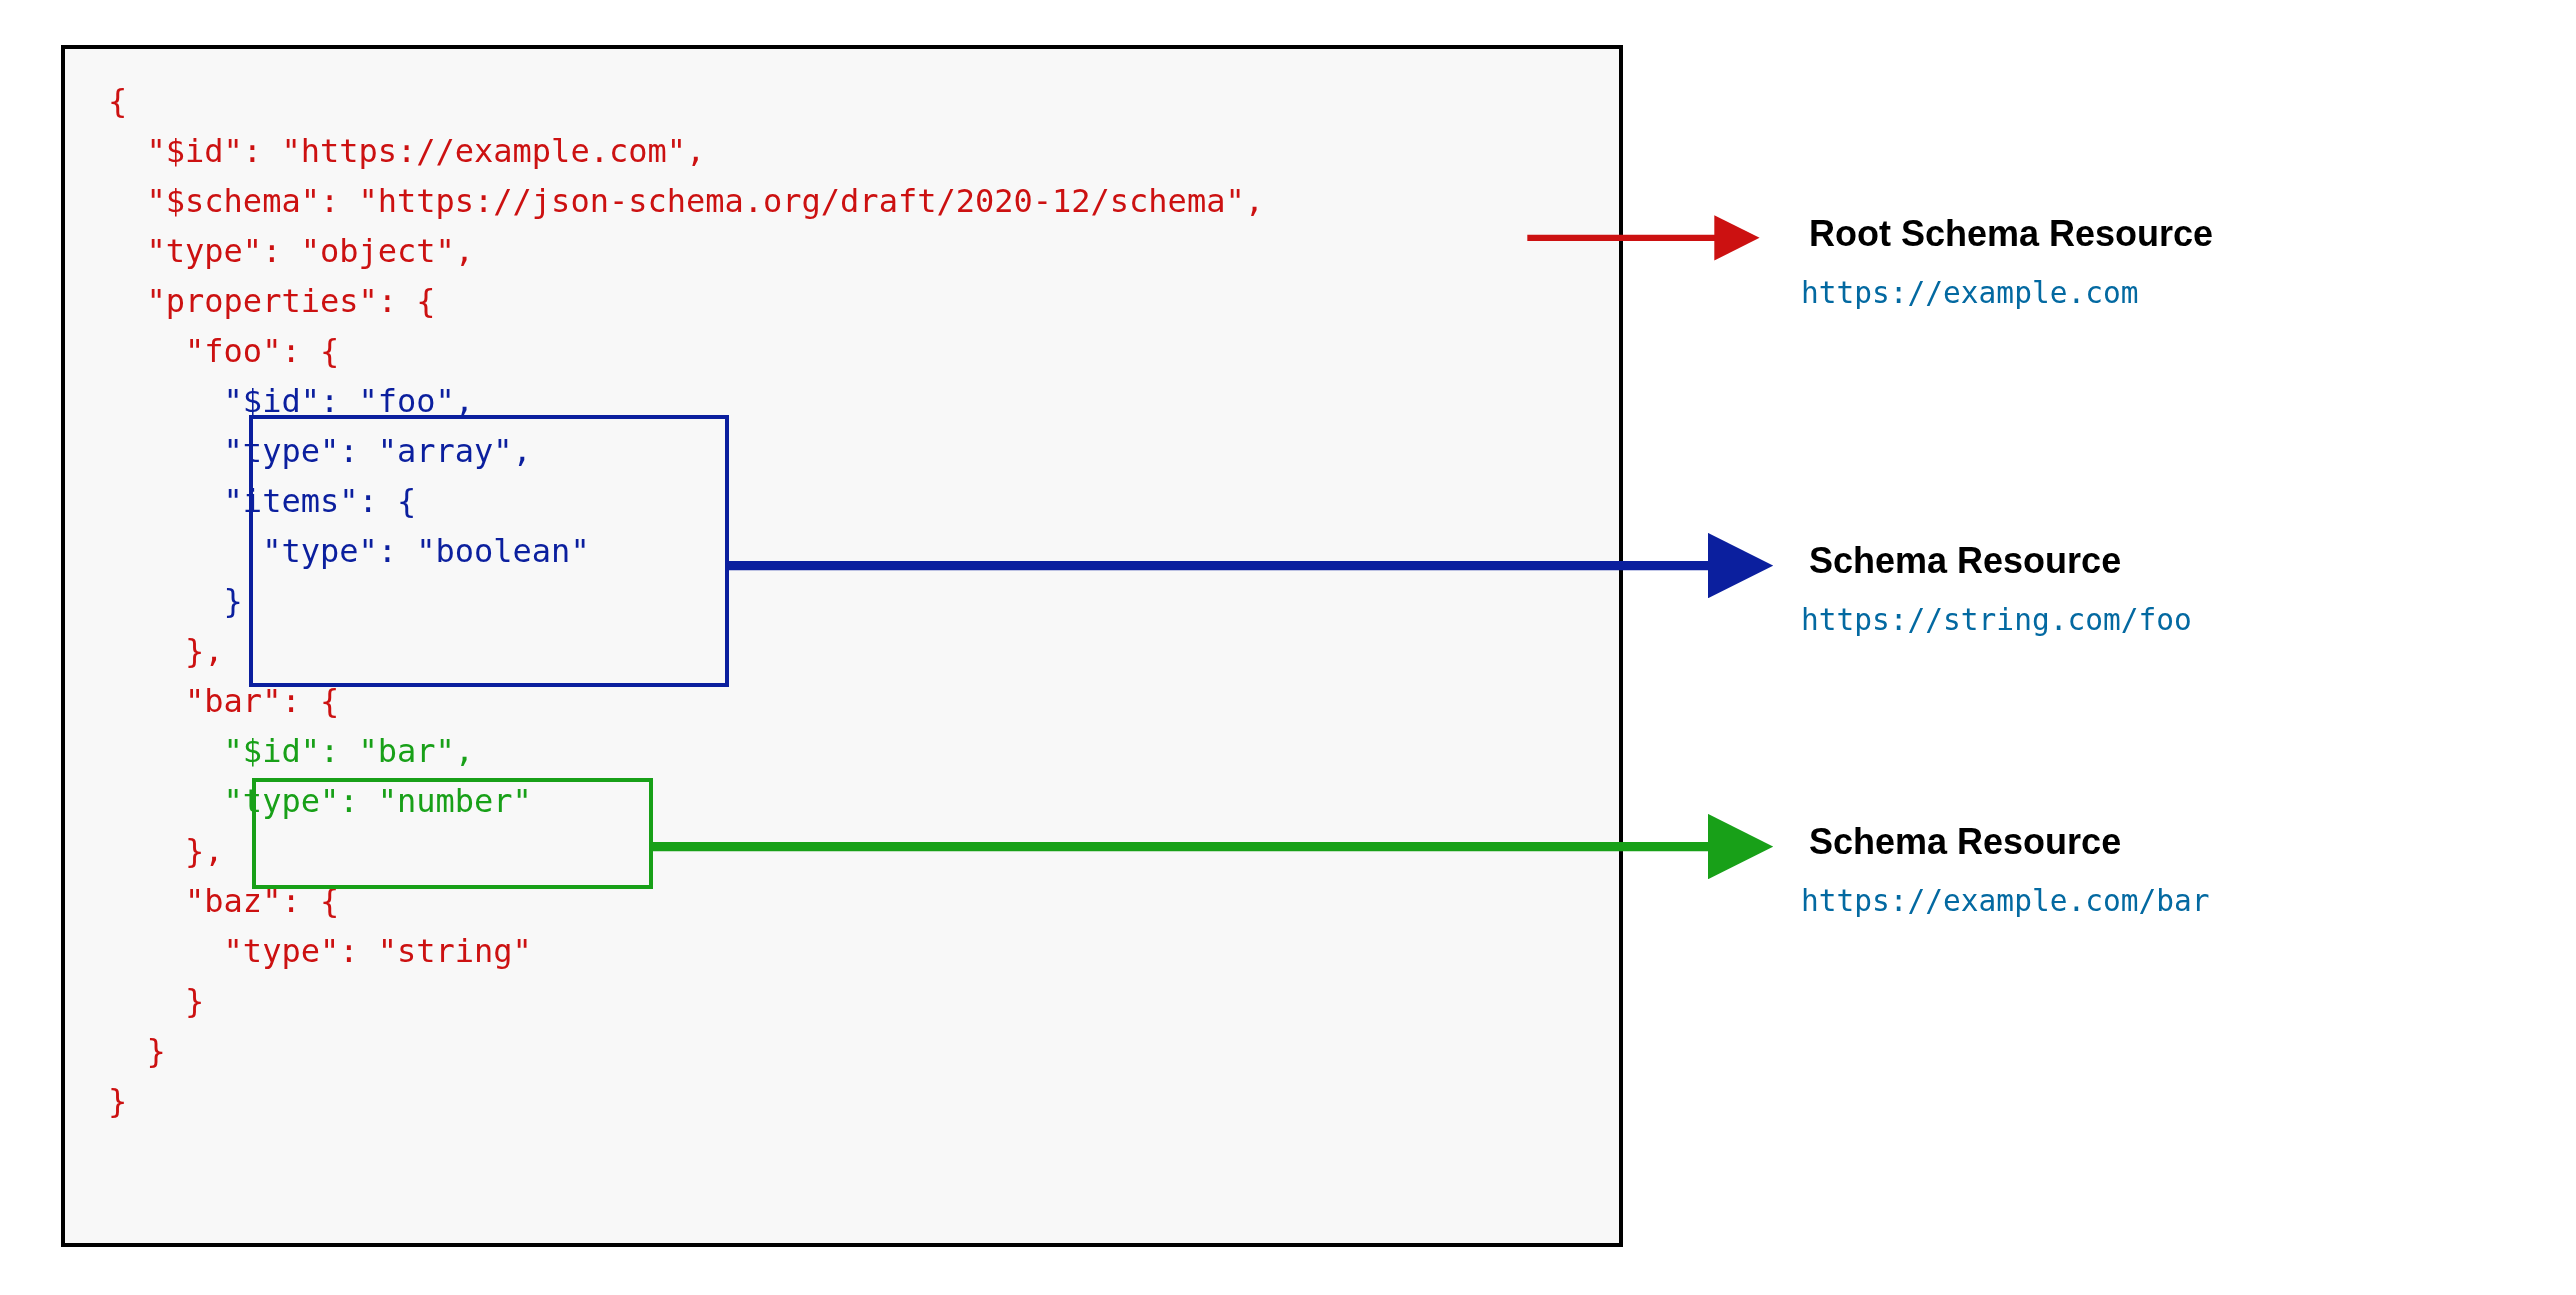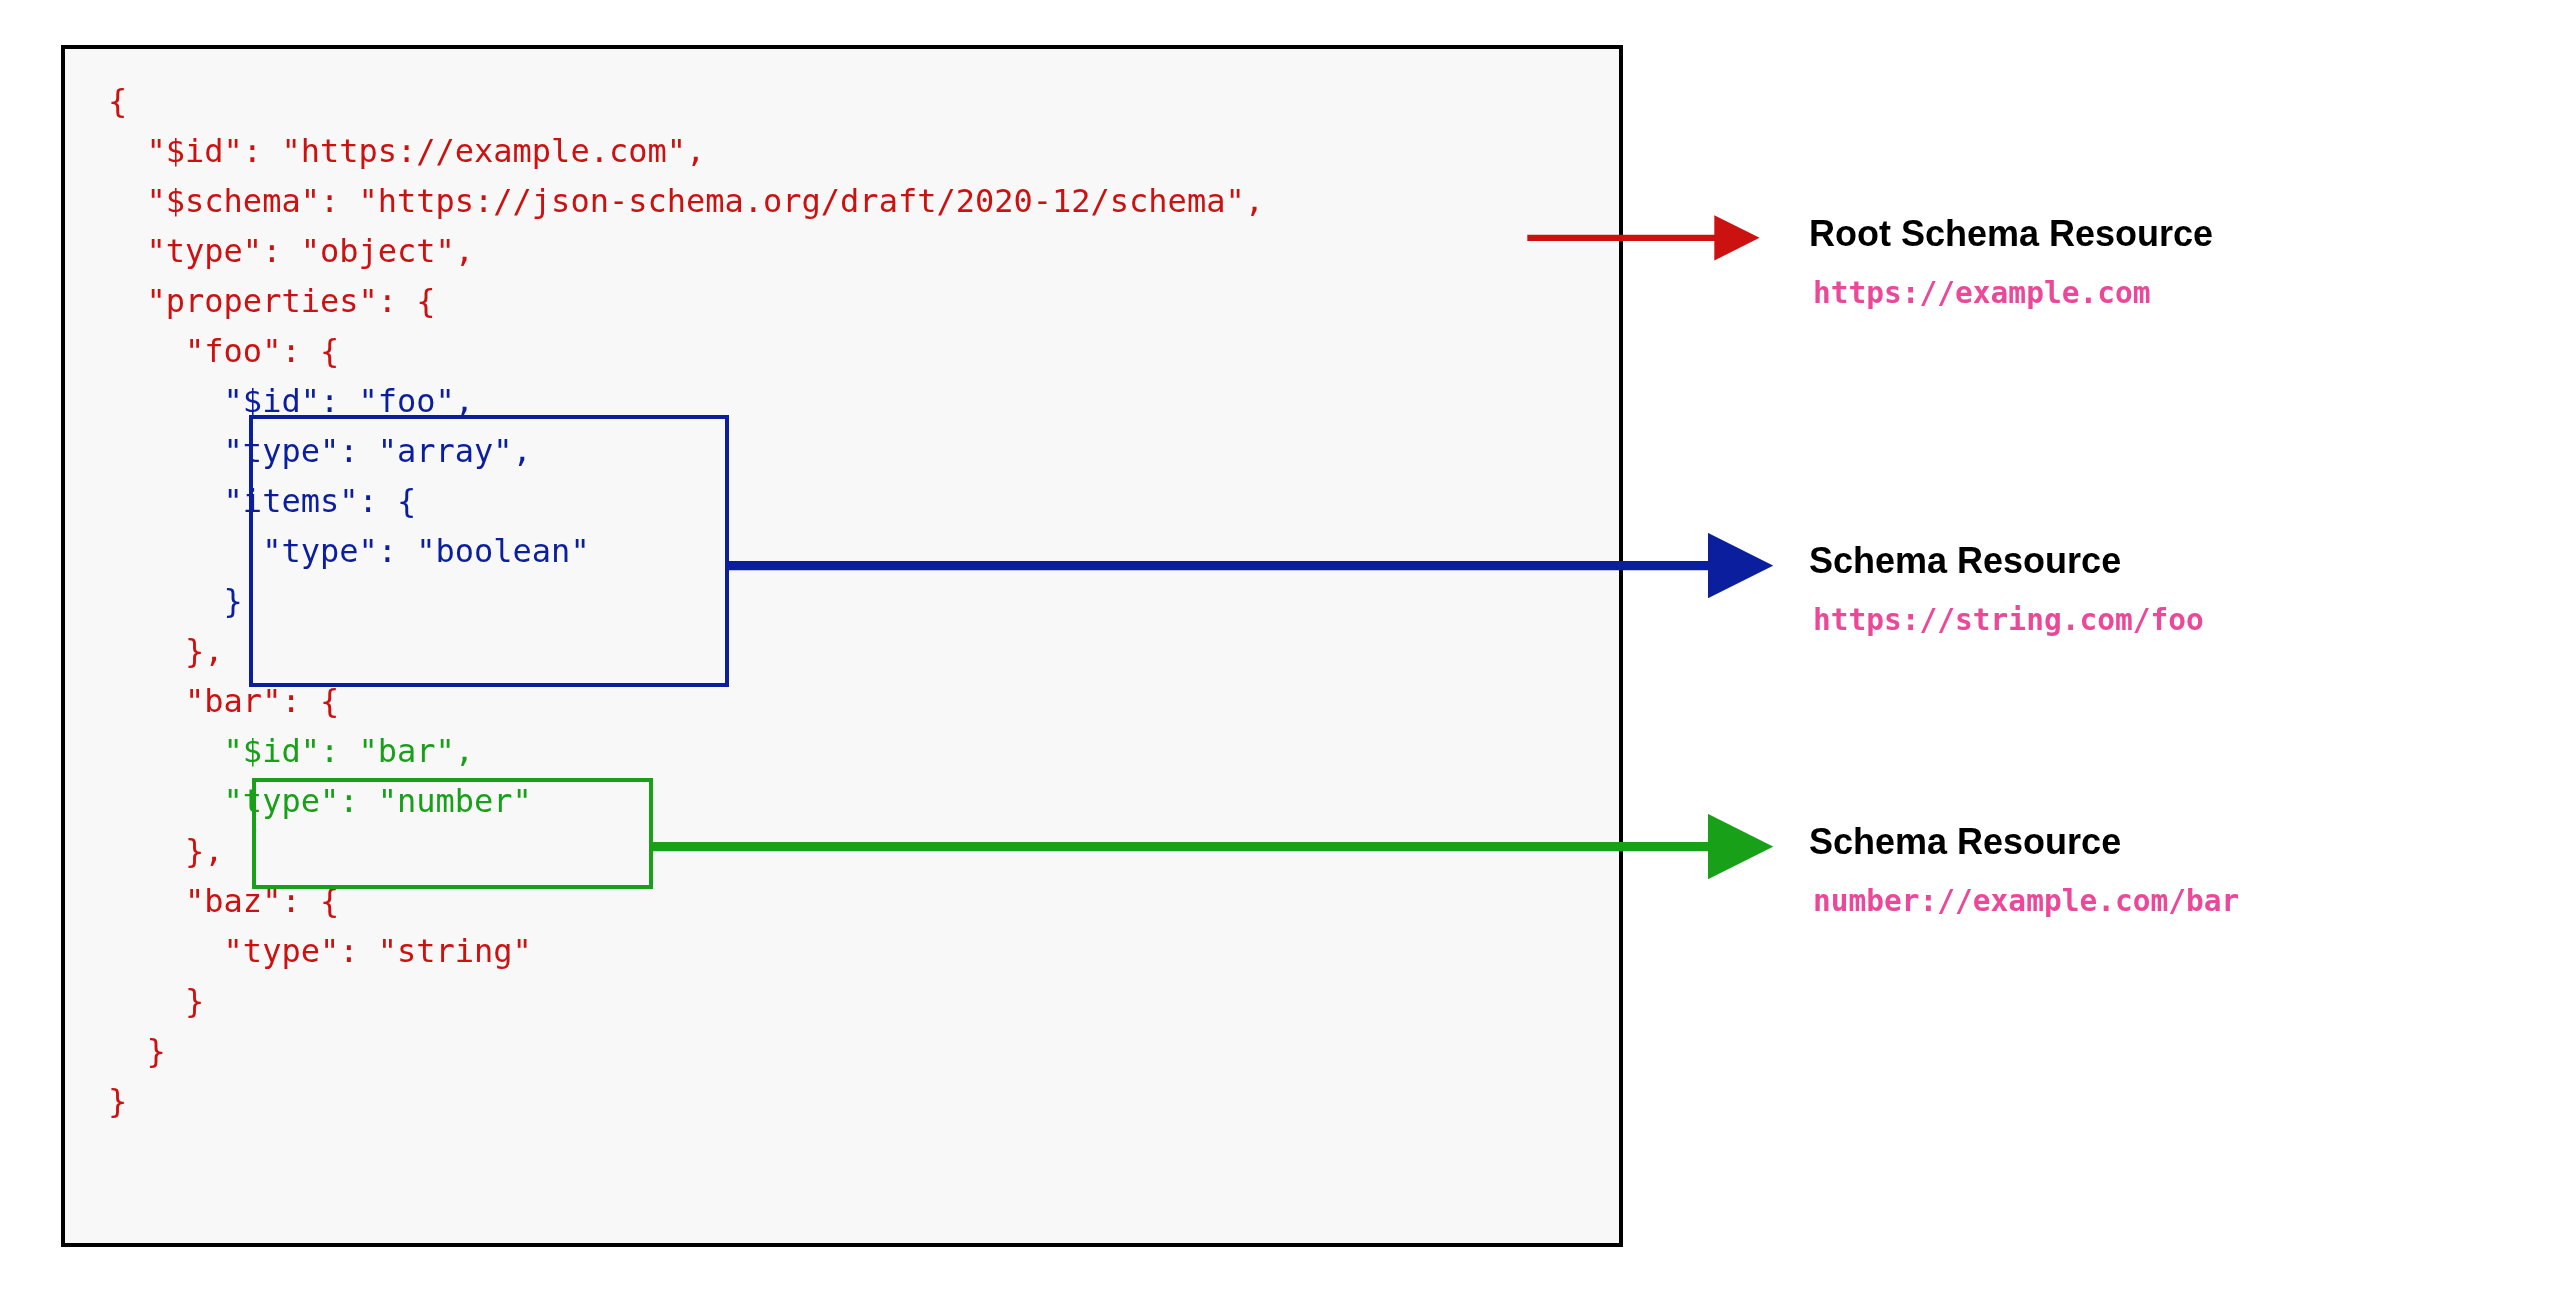--- a/index.html
+++ b/index.html
@@ -83,27 +83,26 @@
   .ann-title {
     margin: 12px;
     font-family: "Liberation Sans", sans-serif;
     font-weight: bold;
     font-size: 36px;
     line-height: 42px;
     color: #000000;
     white-space: nowrap;
   }
   .ann-uri {
-    margin: 16px;
+    margin: 4px;
     font-family: "DejaVu Sans Mono", monospace;
     font-size: 29.5px;
     line-height: 36px;
-    color: #ec4899;
+    color: #0369a1;
     white-space: nowrap;
-    font-weight: bold;
   }
   .ann-uri { margin-top: 20px; }
 
   #ann-root   { top: 201px; }
   #ann-foo    { top: 528px; }
   #ann-bar    { top: 809px; }
 </style>
 </head>
 <body>
 
@@ -139,15 +138,15 @@
   <p class="ann-uri">https://example.com</p>
 </div>
 
 <div class="annotation" id="ann-foo">
   <p class="ann-title">Schema Resource</p>
   <p class="ann-uri">https://string.com/foo</p>
 </div>
 
 <div class="annotation" id="ann-bar">
   <p class="ann-title">Schema Resource</p>
-  <p class="ann-uri">number://example.com/bar</p>
+  <p class="ann-uri">https://example.com/bar</p>
 </div>
 
 
 </body></html>

